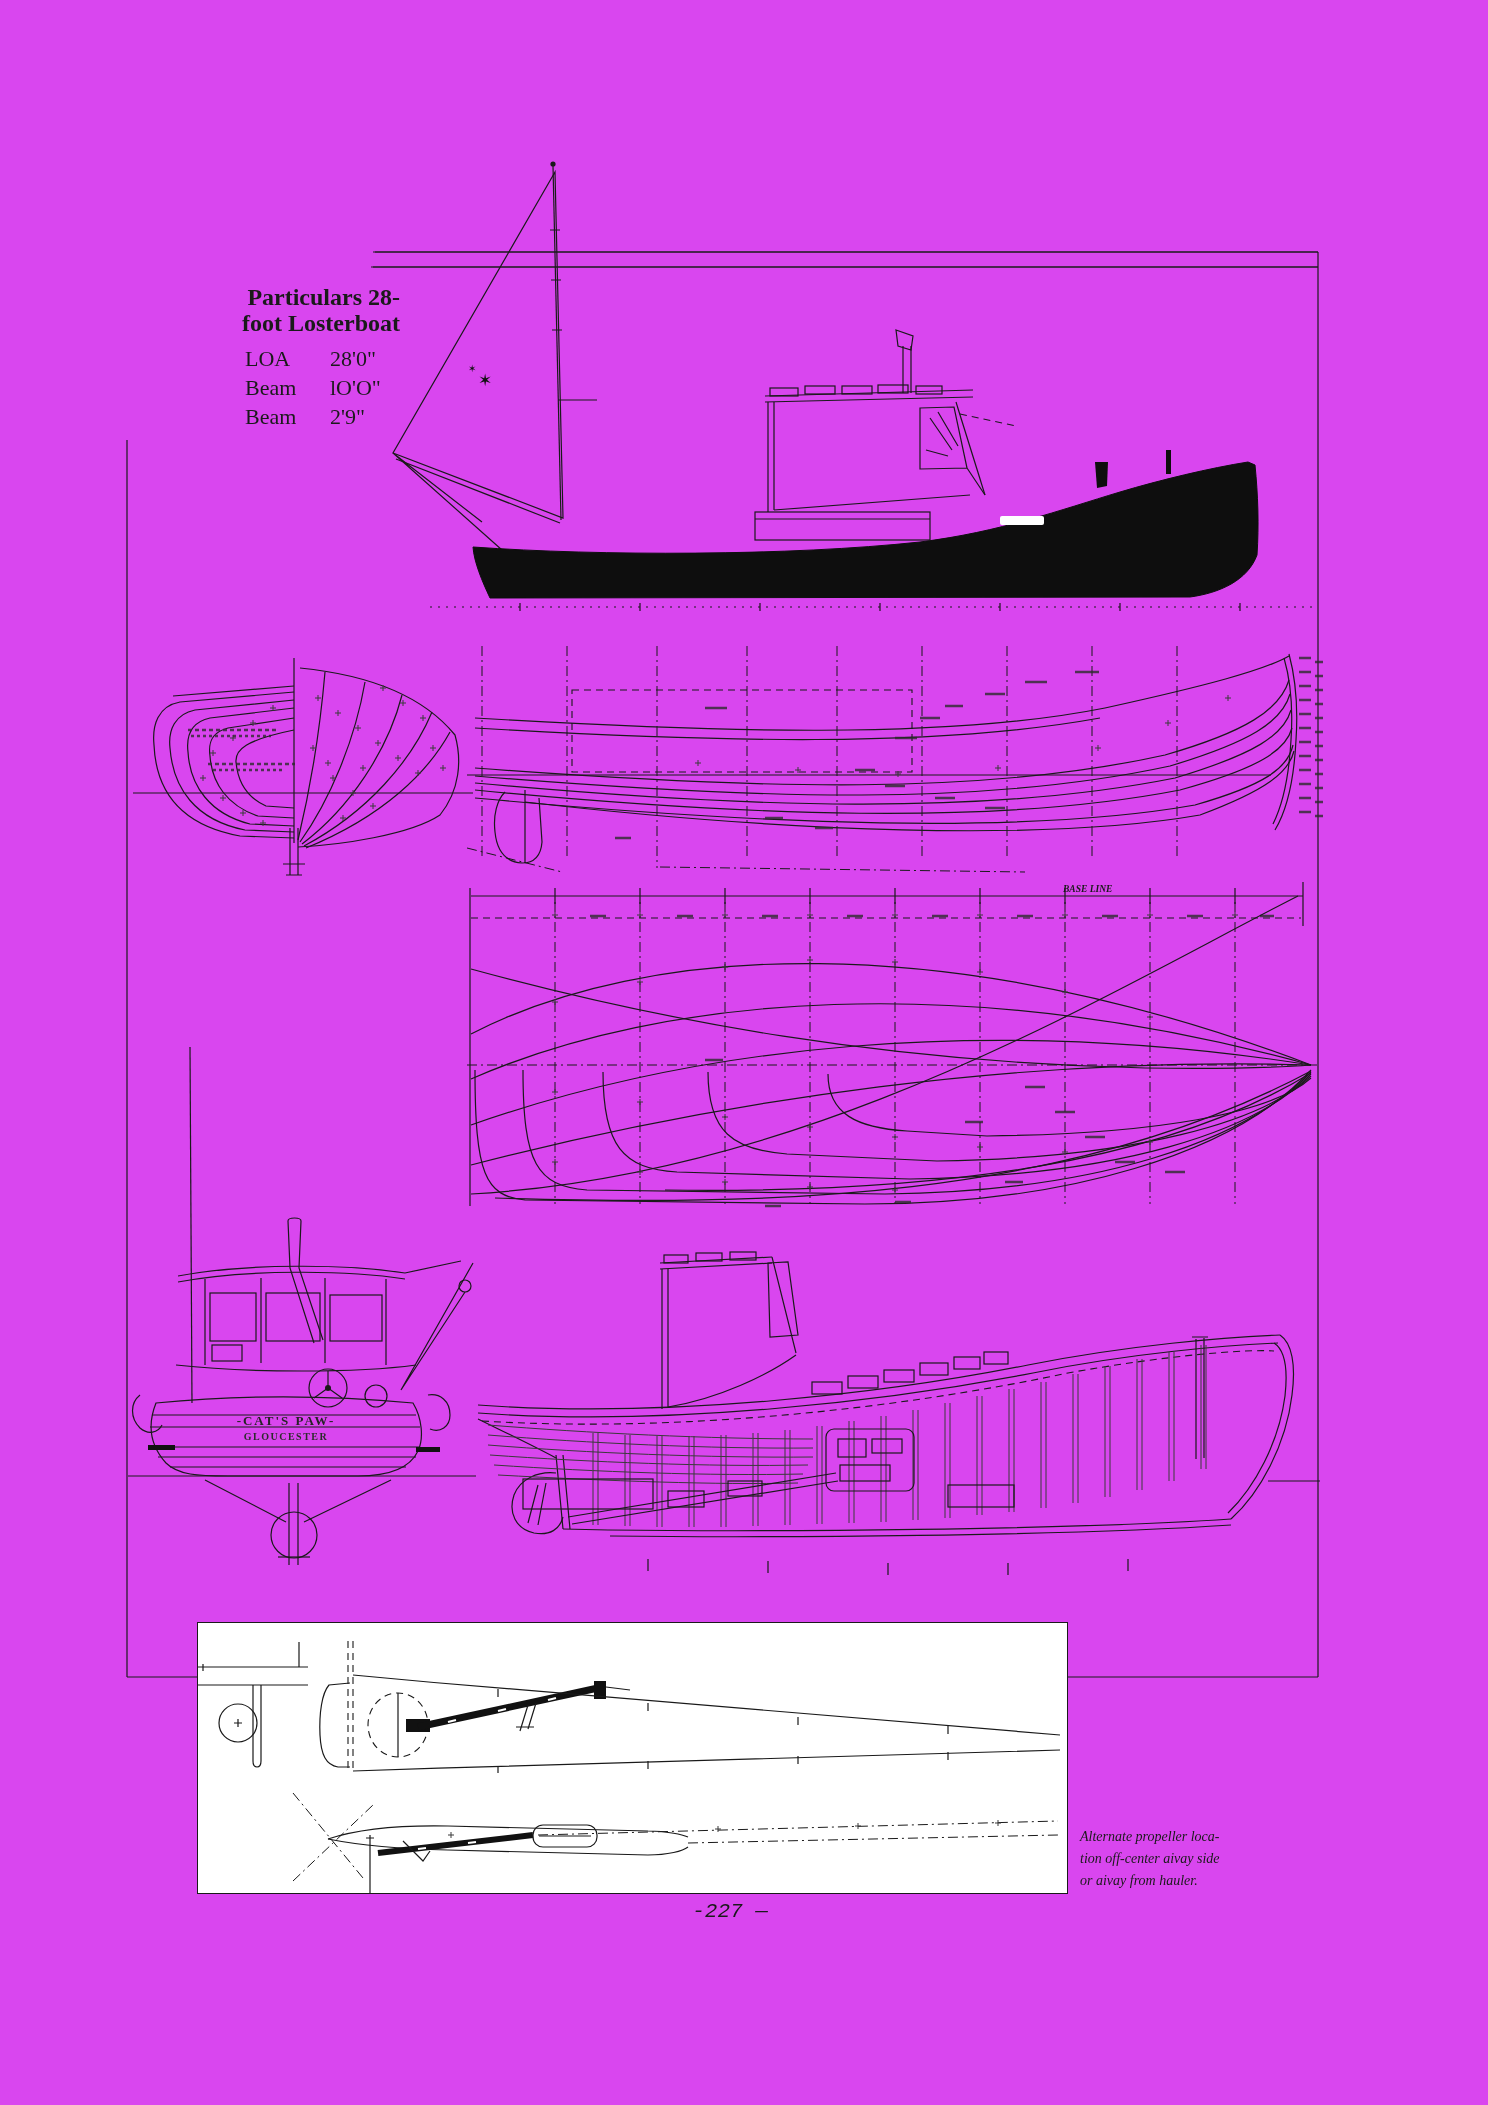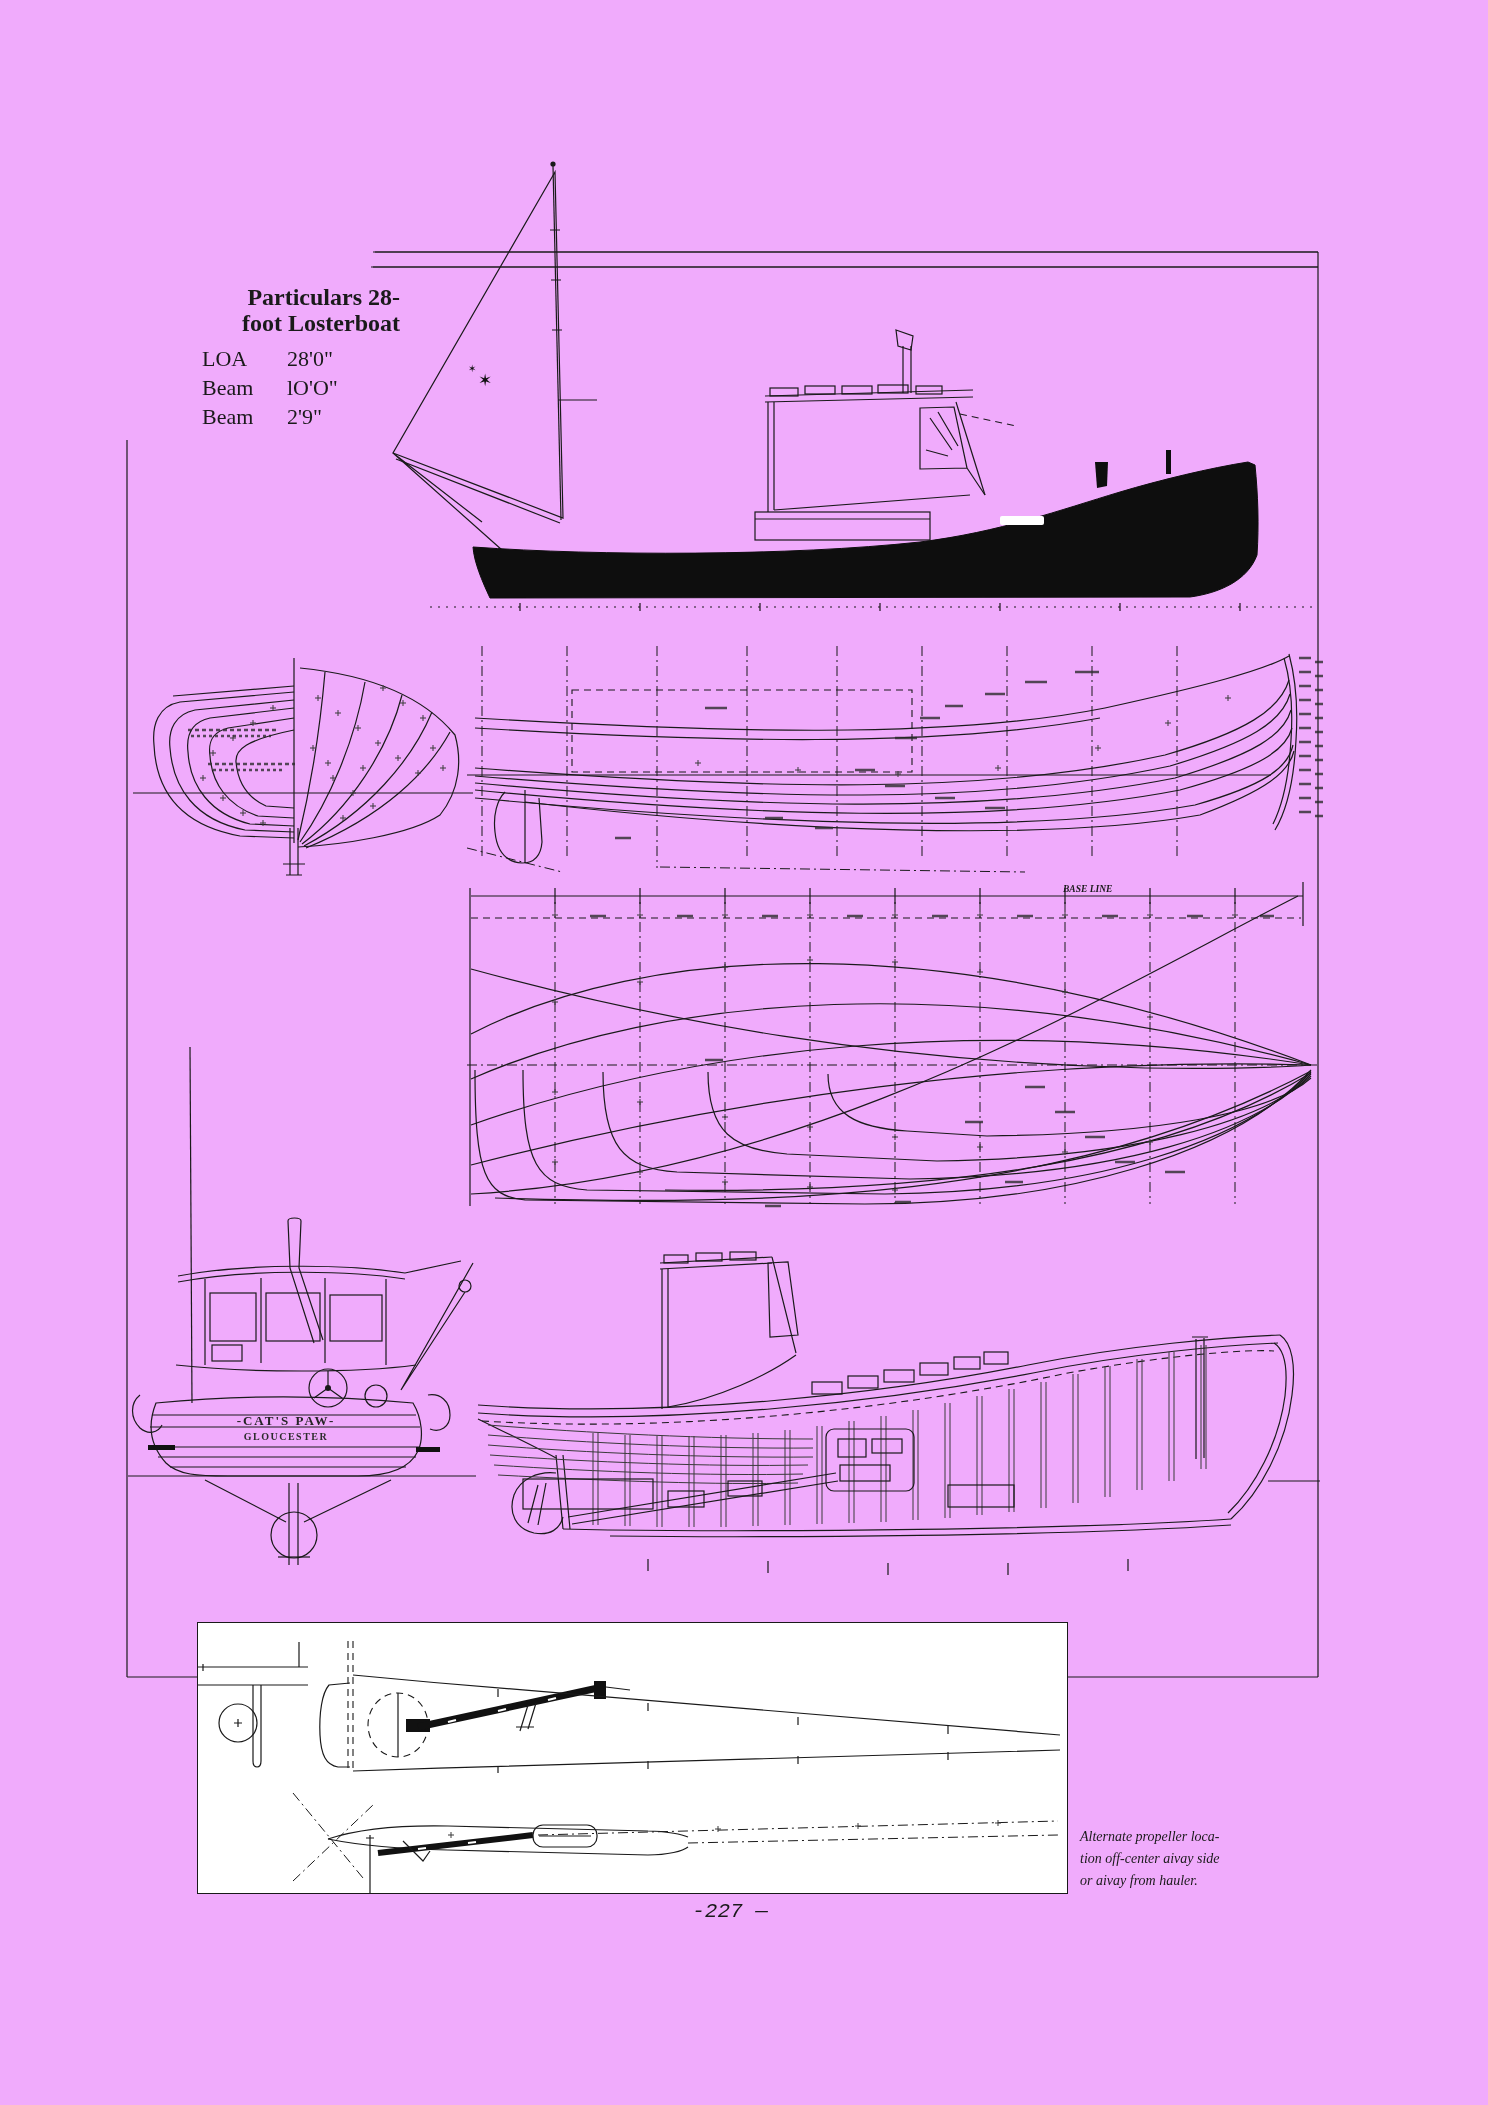--- a/index.html
+++ b/index.html
@@ -1,28 +1,28 @@
 <!DOCTYPE html>
 <html><head>
 <meta charset="utf-8">
 <style>
   html,body{margin:0;padding:0;background:#e8e8e8;}
-  .page{position:relative;width:1488px;height:2105px;background:#f0abfc;overflow:hidden;
+  .page{position:relative;width:1488px;height:2105px;background:#d946ef;overflow:hidden;
         font-family:"Liberation Serif", serif;color:#1a1a1a;}
   .abs{position:absolute;}
   svg{display:block;}
   svg text{font-family:"Liberation Serif", serif;}
   .ink{stroke:#1a1a1a;fill:none;stroke-width:1.2;}
   .faint{stroke:#3a3a3a;fill:none;stroke-width:1;}
   .anno{stroke:#2c2c2c;fill:none;stroke-width:2.4;opacity:.8;}
   .dashdot{stroke:#1a1a1a;fill:none;stroke-width:1;stroke-dasharray:10 4 2 4;}
   .dash{stroke:#1a1a1a;fill:none;stroke-width:1.1;stroke-dasharray:7 5;}
   .particulars{line-height:26px;font-weight:bold;font-size:24px;}
   .spec-row{display:flex;font-size:22px;height:29px;}
-  .spec-label{width:85px;}
+  .spec-label{width:85px;margin-left:43px;}
   .caption{font-style:italic;font-size:14px;line-height:22px;}
   .pageno{font-style:italic;font-size:21px;text-align:center;width:160px;}
   .inset{background:#ffffff;border:1.6px solid #1a1a1a;}
 </style>
 </head>
 <body>
 
 <div class="page">
 
   <svg class="abs" style="left:0;top:0" width="1488" height="2105">

